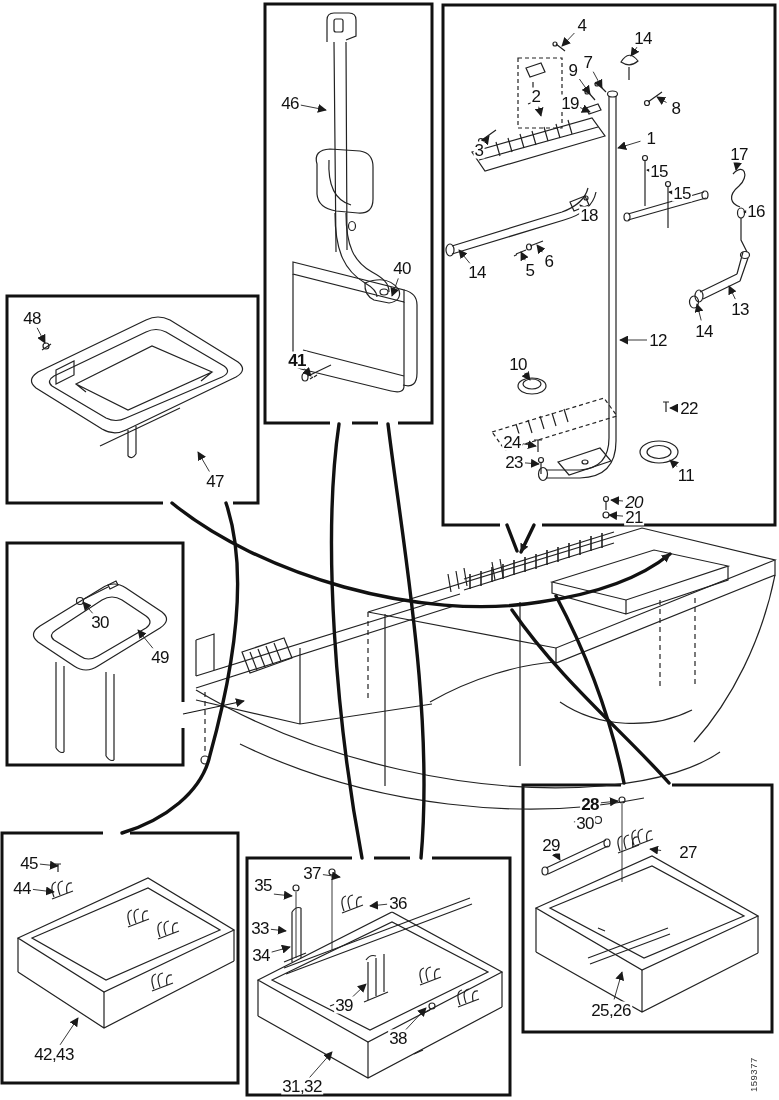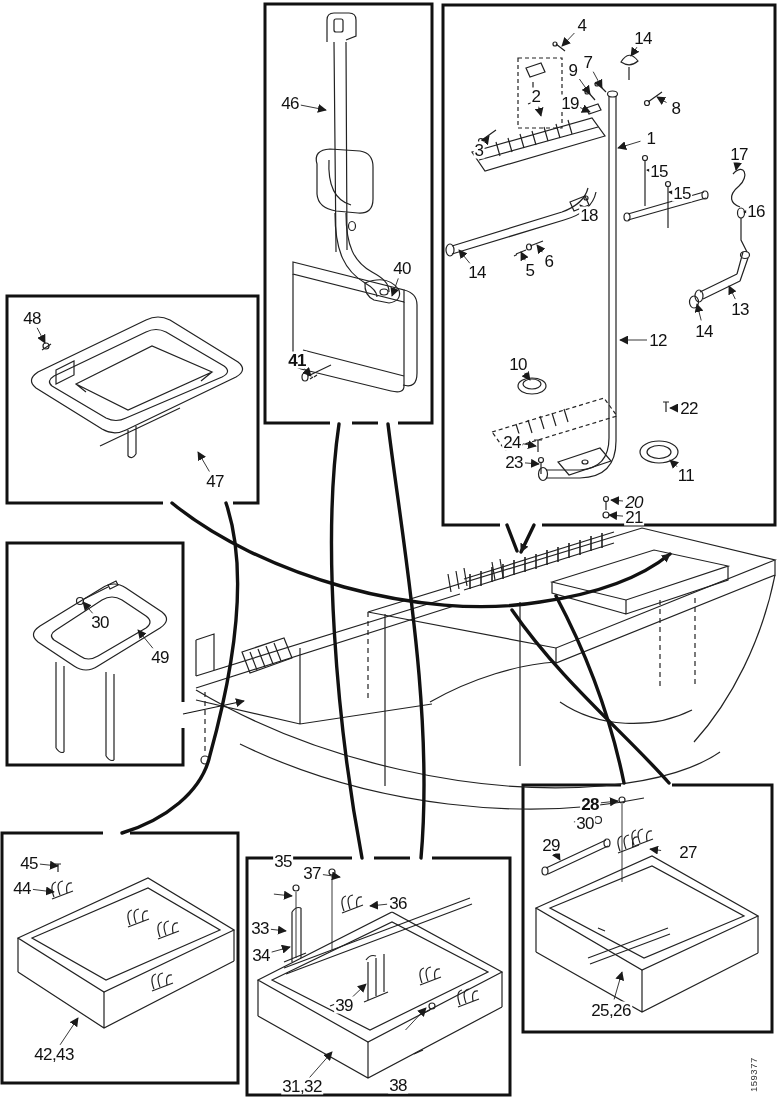--- a/index.html
+++ b/index.html
@@ -307,26 +307,26 @@
       <span class="callout" style="left: 402px; top: 268px;">40</span>
       <span class="callout" style="left: 297px; top: 360px; font-weight: bold;">41</span>
       <span class="callout" style="left: 32px; top: 318px;">48</span>
       <span class="callout" style="left: 215px; top: 481px;">47</span>
       <span class="callout" style="left: 100px; top: 622px;">30</span>
       <span class="callout" style="left: 160px; top: 657px;">49</span>
       <span class="callout" style="left: 29px; top: 863px;">45</span>
       <span class="callout" style="left: 22px; top: 888px;">44</span>
       <span class="callout" style="left: 54px; top: 1054px;">42,43</span>
       <span class="callout" style="left: 312px; top: 873px;">37</span>
-      <span class="callout" style="left: 263px; top: 861px; margin-left: 20px;">35</span>
+      <span class="callout" style="left: 263px; top: 885px;">35</span>
       <span class="callout" style="left: 398px; top: 903px;">36</span>
       <span class="callout" style="left: 260px; top: 928px;">33</span>
       <span class="callout" style="left: 261px; top: 955px;">34</span>
       <span class="callout" style="left: 344px; top: 1005px;">39</span>
-      <span class="callout" style="left: 398px; top: 1038px; margin-top: 47px;">38</span>
+      <span class="callout" style="left: 398px; top: 1038px;">38</span>
       <span class="callout" style="left: 302px; top: 1086px;">31,32</span>
       <span class="callout" style="left: 590px; top: 804px; font-weight: bold;">28</span>
       <span class="callout" style="left: 563px; top: 823px; margin-left: 22px;">30</span>
       <span class="callout" style="left: 551px; top: 845px;">29</span>
       <span class="callout" style="left: 672px; top: 852px; margin-left: 16px;">27</span>
       <span class="callout" style="left: 611px; top: 1010px;">25,26</span>
     </div>
 
 <div class="figure-id">159377</div>
 

